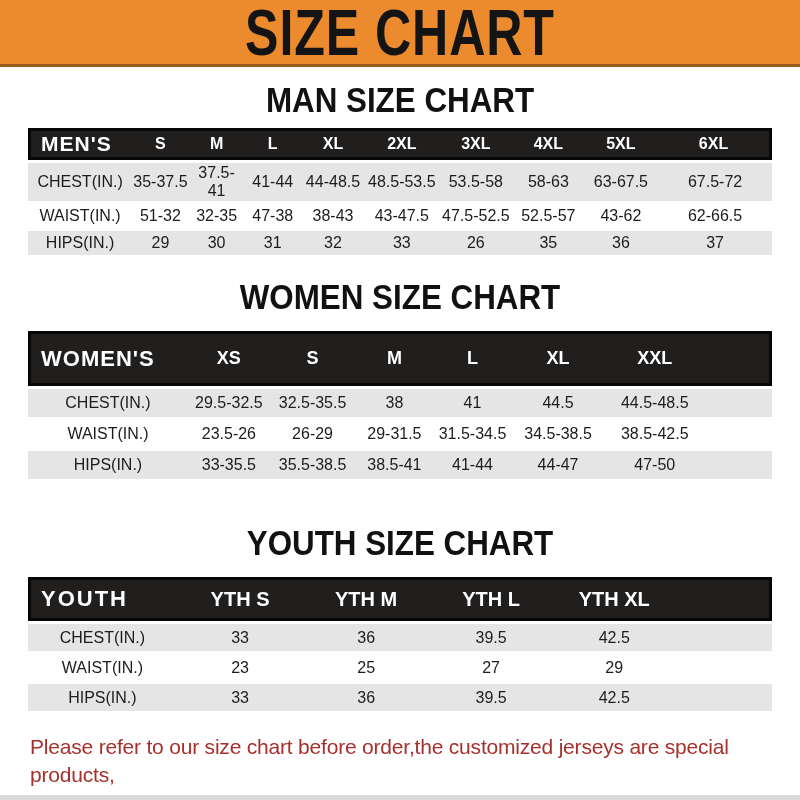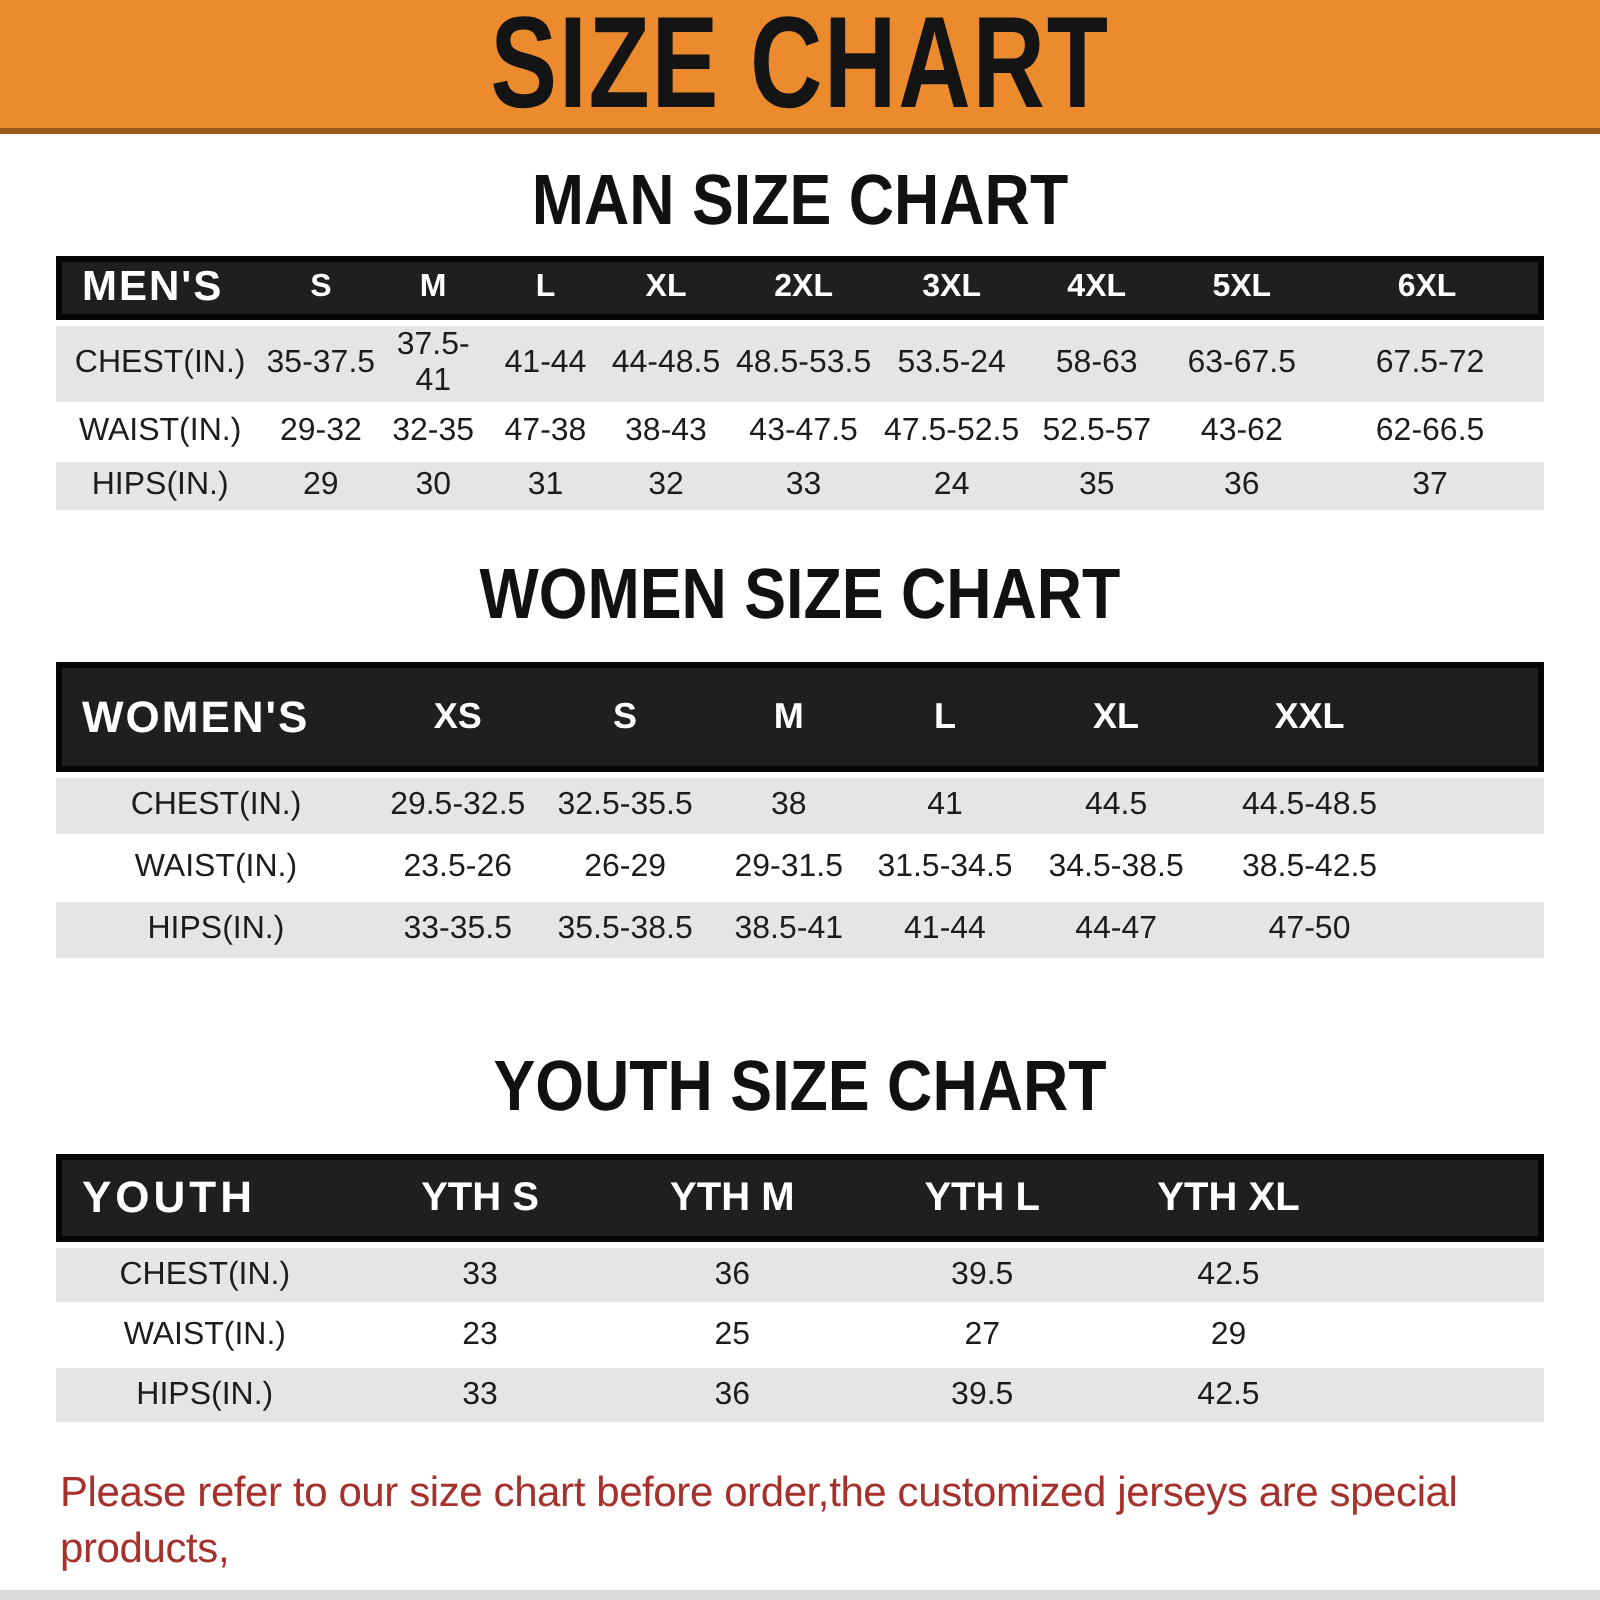--- a/index.html
+++ b/index.html
@@ -130,45 +130,45 @@
           </tr>
         </thead>
         <tbody>
           <tr>
             <td class="row-label">CHEST(IN.)</td>
             <td>35-37.5</td>
             <td>37.5-41</td>
             <td>41-44</td>
             <td>44-48.5</td>
             <td>48.5-53.5</td>
-            <td>53.5-24</td>
+            <td>53.5-58</td>
             <td>58-63</td>
             <td>63-67.5</td>
             <td>67.5-72</td>
           </tr>
           <tr>
             <td class="row-label">WAIST(IN.)</td>
-            <td>29-32</td>
+            <td>51-32</td>
             <td>32-35</td>
             <td>47-38</td>
             <td>38-43</td>
             <td>43-47.5</td>
             <td>47.5-52.5</td>
             <td>52.5-57</td>
             <td>43-62</td>
             <td>62-66.5</td>
           </tr>
           <tr>
             <td class="row-label">HIPS(IN.)</td>
             <td>29</td>
             <td>30</td>
             <td>31</td>
             <td>32</td>
             <td>33</td>
-            <td>24</td>
+            <td>26</td>
             <td>35</td>
             <td>36</td>
             <td>37</td>
           </tr>
         </tbody>
       </table>
     </section>
     <section class="size-section women">
       <h2>WOMEN SIZE CHART</h2>
       <table class="size-table">

